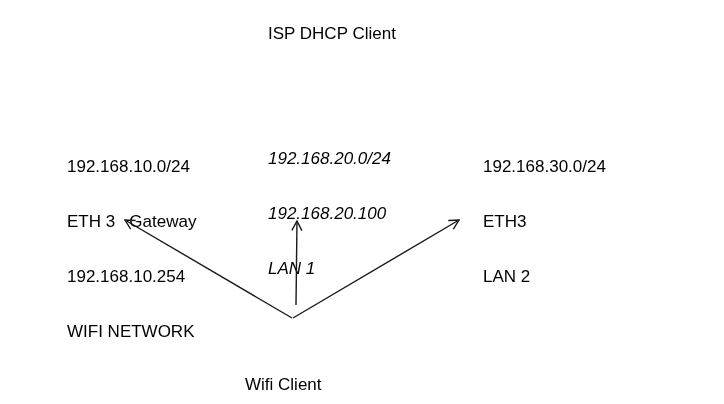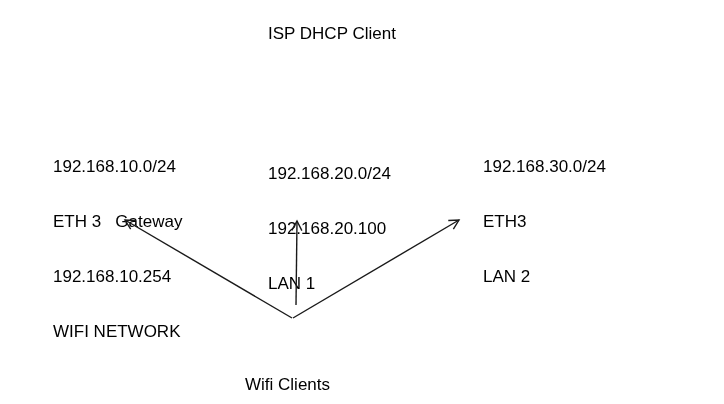--- a/index.html
+++ b/index.html
@@ -15,22 +15,22 @@
     overflow: hidden;
   }
   .txt {
     position: absolute;
     color: #000000;
     font-size: 17px;
     line-height: 18.4px;
     white-space: pre;
   }
   .title   { left: 268px; top: 25px;  }
-  .node-1  { left: 53px;  top: 121px; }
-  .node-2  { left: 268px; top: 128px; }
+  .node-1  { left: 67px;  top: 121px; }
+  .node-2  { left: 268px; top: 113px; font-style: italic; }
   .node-3  { left: 460px; top: 121px; margin-left: 23px; }
   .source  { left: 245px; top: 339px; }
   .arrows-layer {
     position: absolute;
     left: 0; top: 0;
     width: 724px;
     height: 404px;
   }
   .arrow {
     stroke: #1a1a1a;
@@ -69,17 +69,17 @@
       <marker id="openArrow" markerUnits="userSpaceOnUse" markerWidth="14" markerHeight="14" viewBox="-11 -7 14 14" refX="0" refY="0" orient="auto">
         <path d="M -9.5 -5 L 0 0 L -9.5 5" fill="none" stroke="#1a1a1a" stroke-width="1.4"></path>
       </marker>
     </defs>
     <line class="arrow" x1="292" y1="318" x2="125" y2="220" marker-end="url(#openArrow)"></line>
     <line class="arrow" x1="296" y1="305" x2="297" y2="221" marker-end="url(#openArrow)"></line>
     <line class="arrow" x1="293" y1="318" x2="459" y2="220" marker-end="url(#openArrow)"></line>
   </svg>
 
   <div class="txt source">
-    <div>Wifi Clients</div>
+    <div>Wifi Client</div>
     
   </div>
 
 </div>
 
 </body></html>

